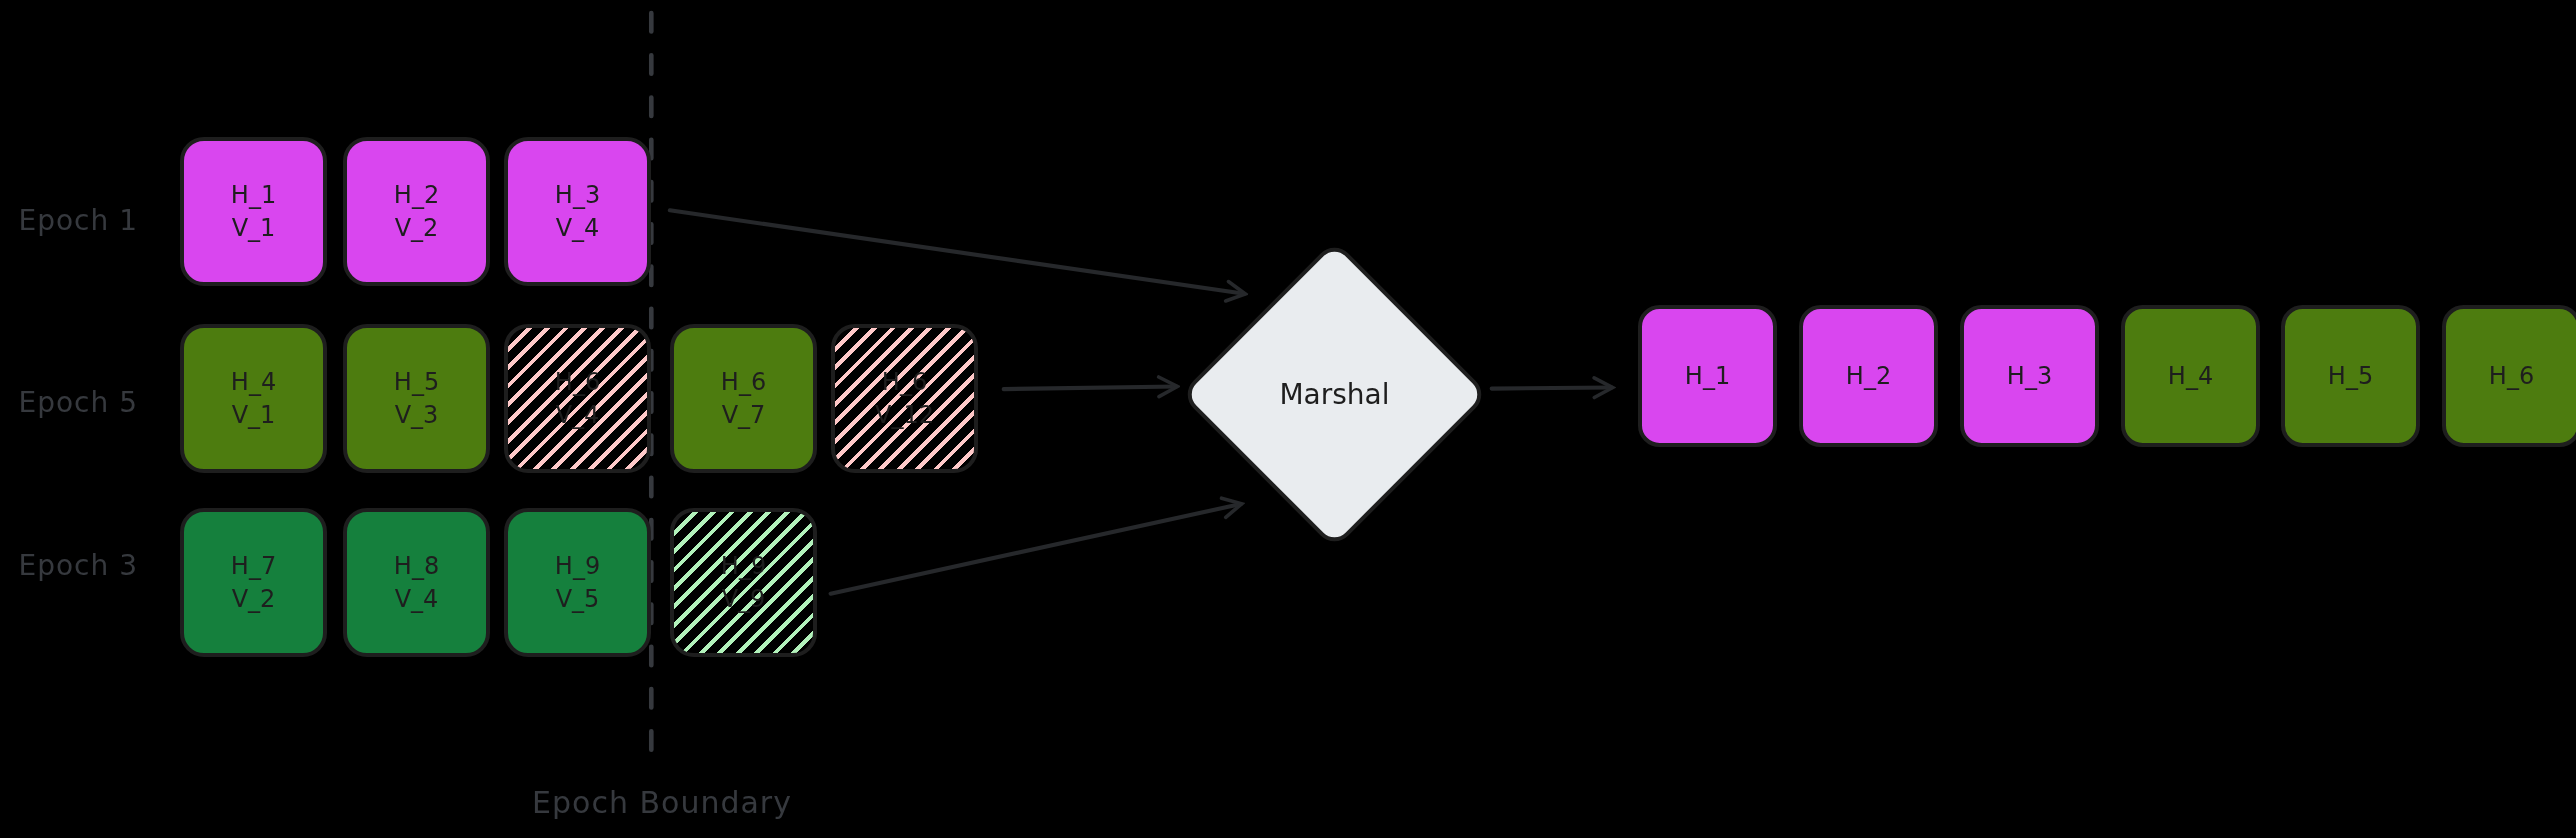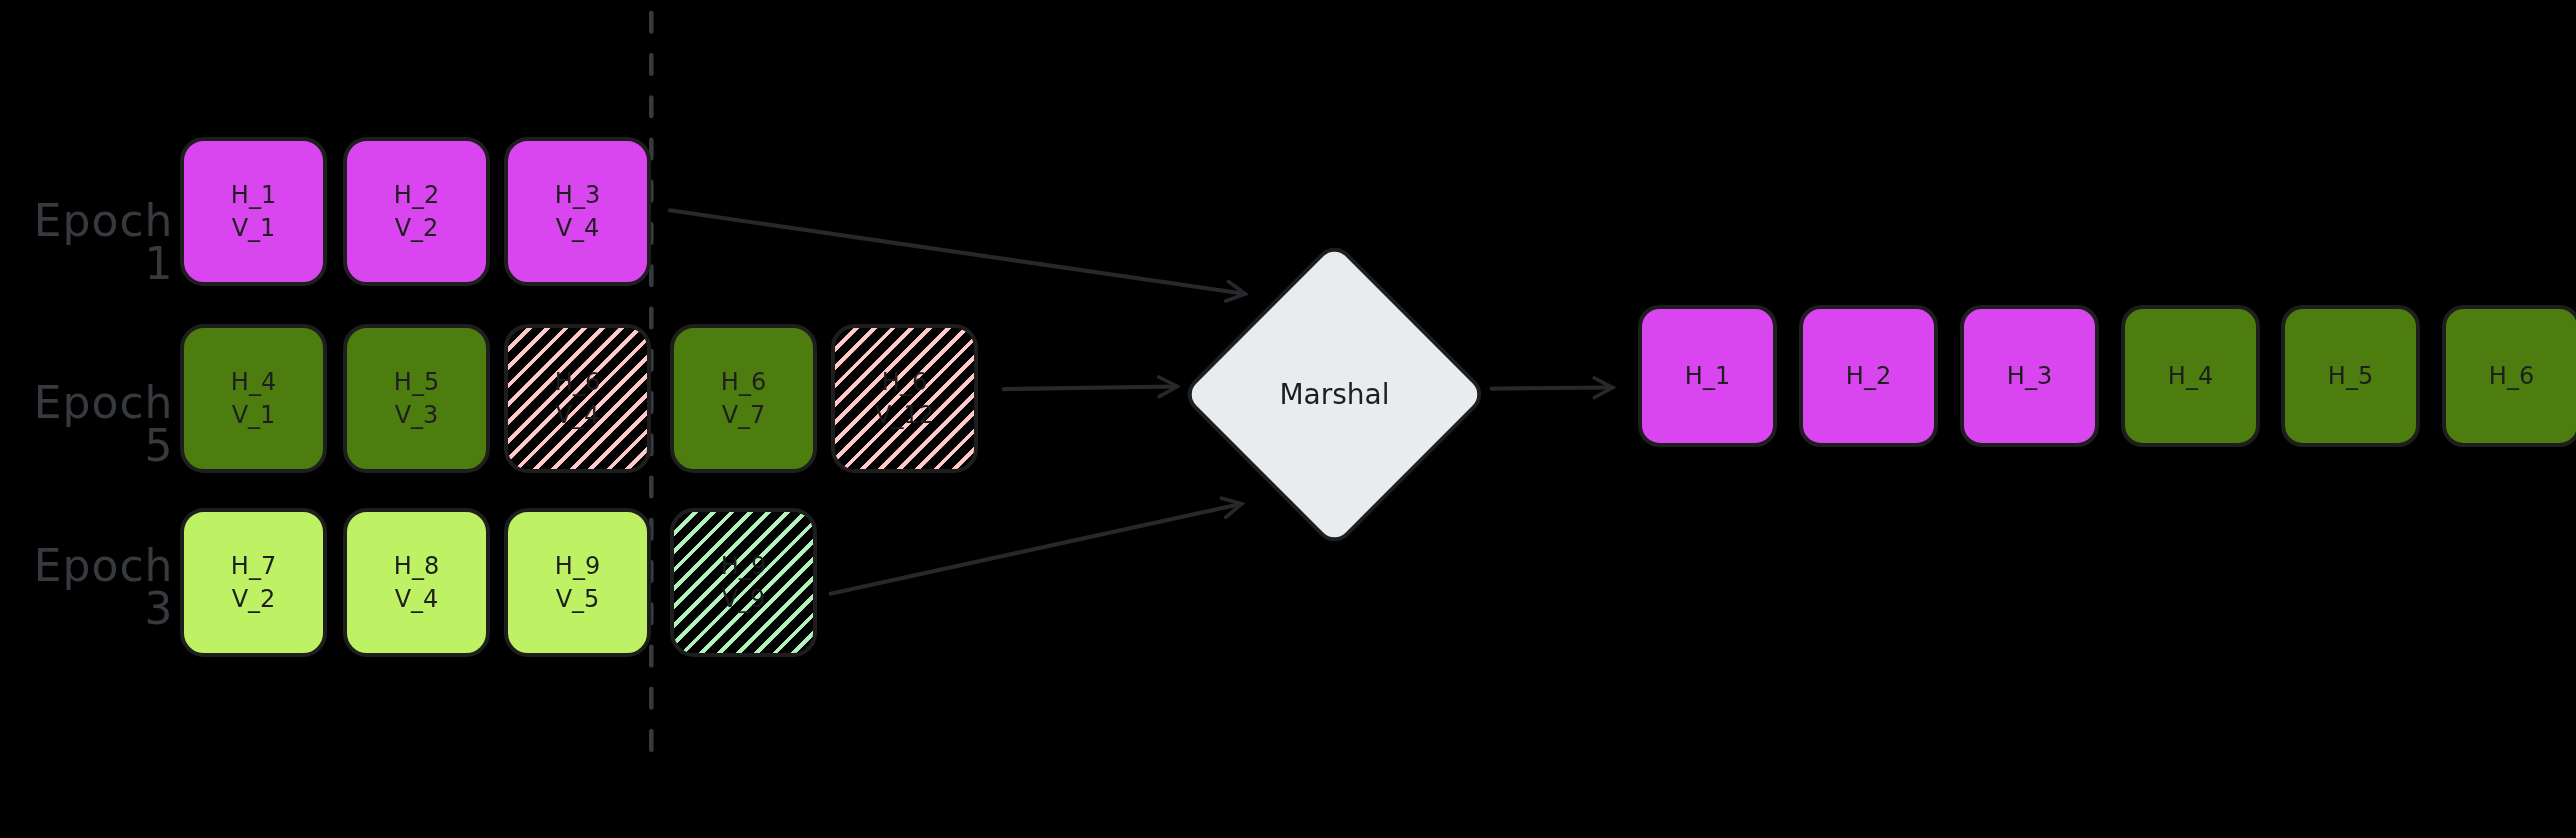--- a/index.html
+++ b/index.html
@@ -6,37 +6,37 @@
   #canvas{
     position:relative;
     width:3072px;height:839px;
     background:#000;
     font-family:"DejaVu Sans",sans-serif;
     overflow:hidden;
   }
   #overlay{position:absolute;left:0;top:0;z-index:1;}
   .epoch-label{
     position:absolute;left:18.5px;width:155px;height:43px;line-height:43px;
-    font-size:44px;color:#36393e;letter-spacing:1px;z-index:2;text-align:right;
+    font-size:28px;color:#36393e;letter-spacing:1px;z-index:2;
   }
   .box{
     position:absolute;width:139px;height:141px;
     border:4.1px solid #1e1e1e;border-radius:24px;
     display:flex;flex-direction:column;align-items:center;justify-content:center;
     gap:7.2px;font-size:24px;line-height:1.1;color:#1e1e1e;z-index:2;
   }
   .obox{
     position:absolute;width:131px;height:134px;top:305px;
     border:4.1px solid #1e1e1e;border-radius:21.6px;
     display:flex;align-items:center;justify-content:center;
     font-size:24px;color:#1e1e1e;z-index:2;
   }
   .fill-blue{background:#d946ef;}
   .fill-pink{background:#4d7c0f;}
-  .fill-green{background:#bef264;}
+  .fill-green{background:#15803d;}
   .hatch-pink{background-color:#000;background-image:repeating-linear-gradient(135deg,#ffc9c9 0 4.1px,transparent 4.1px 13px);}
   .hatch-green{background-color:#000;background-image:repeating-linear-gradient(135deg,#b2f2bb 0 4.1px,transparent 4.1px 13px);}
   .diamond{
     position:absolute;left:1225px;top:285px;width:211px;height:211px;
     background:#e9ecef;border:4.1px solid #1e1e1e;border-radius:19.6px;
     transform:rotate(45deg);z-index:2;
   }
   .diamond-inner{
     width:100%;height:100%;display:flex;align-items:center;justify-content:center;
     transform:rotate(-45deg);font-size:28px;color:#1e1e1e;
@@ -112,20 +112,21 @@
   </div>
   <div class="box fill-green" style="left:504px;top:508px">
     <span>H_9</span>
     <span>V_5</span>
   </div>
   <div class="box hatch-green" style="left:670px;top:508px">
     <span>H_9</span>
     <span>V_9</span>
   </div>
 
+  <div class="boundary-label">Epoch Boundary</div>
 
   <div class="diamond">
     <div class="diamond-inner">Marshal</div>
   </div>
 
   <div class="obox fill-blue" style="left:1638px">
       <span>H_1</span>
     </div>
   <div class="obox fill-blue" style="left:1799px">
       <span>H_2</span>

